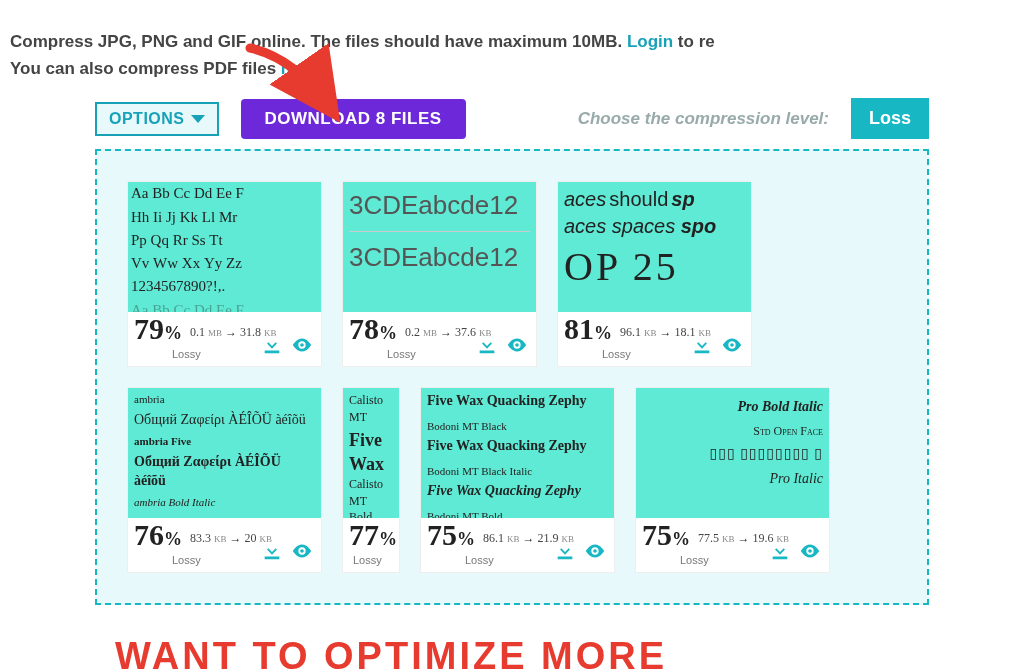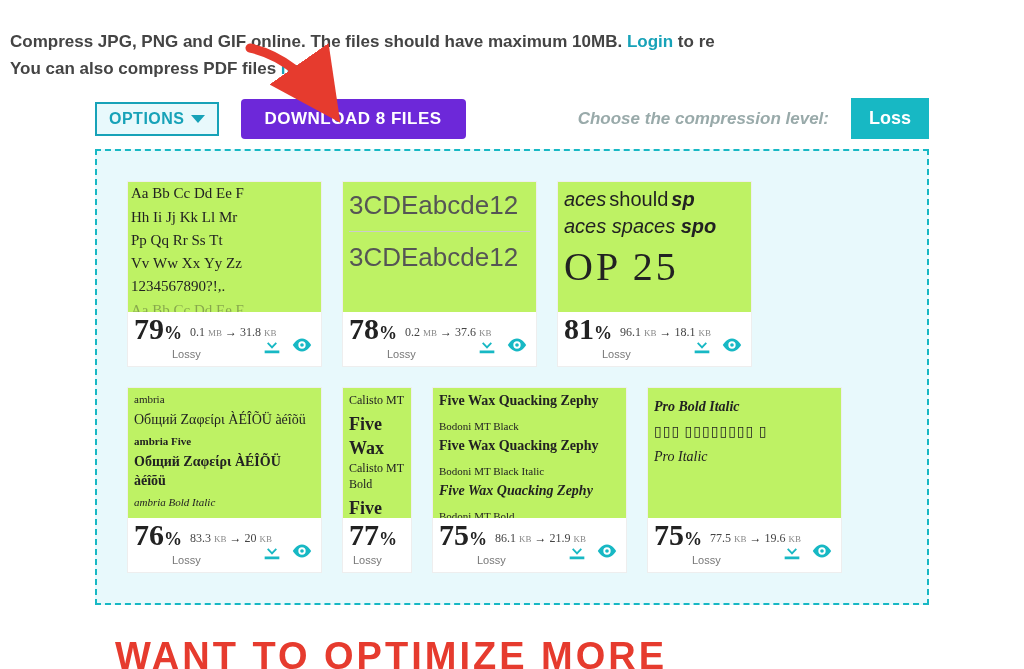--- a/index.html
+++ b/index.html
@@ -8,34 +8,34 @@
   .header-text .login-link, .header-text .here-link { color: #17a2b8; cursor: pointer; }
   .toolbar { display: flex; align-items: center; gap: 22px; padding: 6px 95px 10px; }
   .options-btn { border: 2px solid #17a2b8; background: #e8f9fc; color: #17a2b8; font-weight: bold; font-size: 16px; padding: 6px 12px; display: flex; align-items: center; gap: 6px; cursor: pointer; letter-spacing: 0.5px; }
   .options-btn .chev { width: 0; height: 0; border-left: 7px solid transparent; border-right: 7px solid transparent; border-top: 8px solid #17a2b8; }
   .download-btn { background: #6d28d9; color: #fff; font-weight: bold; font-size: 17px; padding: 10px 24px; border: none; border-radius: 4px; cursor: pointer; letter-spacing: 0.5px; }
   .choose-label { margin-left: auto; color: #9aa; font-weight: bold; font-size: 17px; font-style: italic; }
   .lossy-tab { background: #17b8c4; color: #fff; font-weight: bold; font-size: 18px; padding: 10px 18px; border: none; cursor: pointer; }
   .gallery-wrap { margin: 0 95px; border: 2px dashed #17b8c4; background: #e8f9fc; padding: 30px 10px 30px 30px; }
   .gallery { display: flex; flex-wrap: wrap; gap: 20px; }
   .card { width: 195px; background: #fff; border: 1px solid #eee; position: relative; }
-  .thumb { width: 100%; height: 130px; overflow: hidden; font-size: 11px; color: #222; padding: 4px 6px; line-height: 1.35; position: relative; background:#bef264; }
+  .thumb { width: 100%; height: 130px; overflow: hidden; font-size: 11px; color: #222; padding: 4px 6px; line-height: 1.35; position: relative; background:#5eead4; }
   .thumb.t0 { font-family: Georgia, serif; font-size: 15px; line-height:1.55; padding:0 3px; letter-spacing:0px; }
   .thumb.t1 { font-family: Arial, sans-serif; font-size: 26px; line-height:1.8; font-weight:300; color:#555; padding-top:0; }
   .thumb.t1 .rule{border-bottom:1px solid #ccc; margin:2px 0;}
   .thumb.t2 { font-family: Arial, sans-serif; }
   .thumb.t2 .sp1{font-size:20px; font-style:italic;} .thumb.t2 .sp2{font-size:20px; font-weight:bold; font-style:italic;}
   .thumb.t2 .top25{font-family: 'Times New Roman', serif; font-size:40px; font-weight:300; letter-spacing:3px; color:#222;}
   .thumb.t3 { font-family: Georgia, serif; font-size:11px; }
   .thumb.t3 .l{margin-bottom:4px;} .thumb.t3 .s{font-size:14px;}
   .thumb.t4 { font-family: 'Times New Roman', serif; font-size:12px; }
   .thumb.t4 .l{margin-bottom:3px;} .thumb.t4 .big{font-size:18px; font-weight:bold;}
   .thumb.t5 { font-family: 'Times New Roman', serif; font-size:12px; }
   .thumb.t5 .t{font-size:11px; margin:8px 0 3px;} .thumb.t5 .fw{font-size:14px; font-weight:bold;}
-  .thumb.t6 { font-family: 'Times New Roman', serif; font-size:14px; font-style:italic; }
+  .thumb.t6 { font-family: 'Times New Roman', serif; font-size:14px; font-style:italic;text-align:right; }
   .thumb.t6 .l{margin:6px 0;} .thumb.t6 .sm{font-size:12px; font-style:normal; font-variant:small-caps;}
   .stats-row { display:flex; align-items:flex-end; padding: 0 6px 2px; gap:8px; white-space:nowrap; }
   .percent { font-family: Georgia, serif; font-size: 30px; font-weight: bold; color: #222; }
   .percent .pct { font-size: 18px; }
   .sizes { font-family: Georgia, serif; font-size: 12px; color: #444; display:flex; align-items:center; gap:3px; margin-bottom:6px; }
   .sizes .kb{font-size:9px; color:#888;}
   .arrow { color:#222; font-weight:bold; }
   .lossy-label { font-family: Arial; font-size: 11px; color: #777; padding: 0 0 6px 44px; }
   .icons-row { position:absolute; right:8px; bottom:6px; display:flex; gap:8px; align-items:center; }
   .dl-icon, .eye-icon { color:#17b8c4; cursor:pointer; }
@@ -172,21 +172,21 @@
       <div class="icons-row">
         <span class="dl-icon"><svg viewBox="0 0 24 24">
               <path d="M12 3v10l-4-4-1.4 1.4L12 16l5.4-5.6L16 9l-4 4V3h0zM4 18h16v3H4z"></path>
             </svg></span>
         <span class="eye-icon"><svg viewBox="0 0 24 24">
               <path d="M12 5C6 5 2 12 2 12s4 7 10 7 10-7 10-7-4-7-10-7zm0 11a4 4 0 110-8 4 4 0 010 8zm0-6a2 2 0 100 4 2 2 0 000-4z"></path>
             </svg></span>
       </div>
     </div>
 
-    <div class="card" style="width:70px; overflow:hidden;">
+    <div class="card" style="width:58px; overflow:hidden;">
       <div class="thumb t4">
         <div class="l">Calisto MT</div>
         <div class="big">Five Wax</div>
         <div class="l">Calisto MT Bold</div>
         <div class="big"><b>Five Wax</b></div>
 
       </div>
       <div class="stats-row">
         <span class="percent"><span>77</span><span class="pct">%</span></span>
       </div>
@@ -219,20 +219,21 @@
             </svg></span>
         <span class="eye-icon"><svg viewBox="0 0 24 24">
               <path d="M12 5C6 5 2 12 2 12s4 7 10 7 10-7 10-7-4-7-10-7zm0 11a4 4 0 110-8 4 4 0 010 8zm0-6a2 2 0 100 4 2 2 0 000-4z"></path>
             </svg></span>
       </div>
     </div>
 
     <div class="card">
       <div class="thumb t6">
         <div class="l"><b>Pro Bold Italic</b></div>
+        <div class="l sm">Std Open Face</div>
         <div class="l" style="font-style:normal; letter-spacing:1px;">▯▯▯&nbsp;▯▯▯▯▯▯▯▯&nbsp;▯</div>
         <div class="l">Pro Italic</div>
       </div>
       <div class="stats-row">
         <span class="percent"><span>75</span><span class="pct">%</span></span>
         <span class="sizes">
             <span>77.5</span> 
             <span class="kb">KB</span> 
             <span class="arrow">→</span> 
             <span>19.6</span> 

